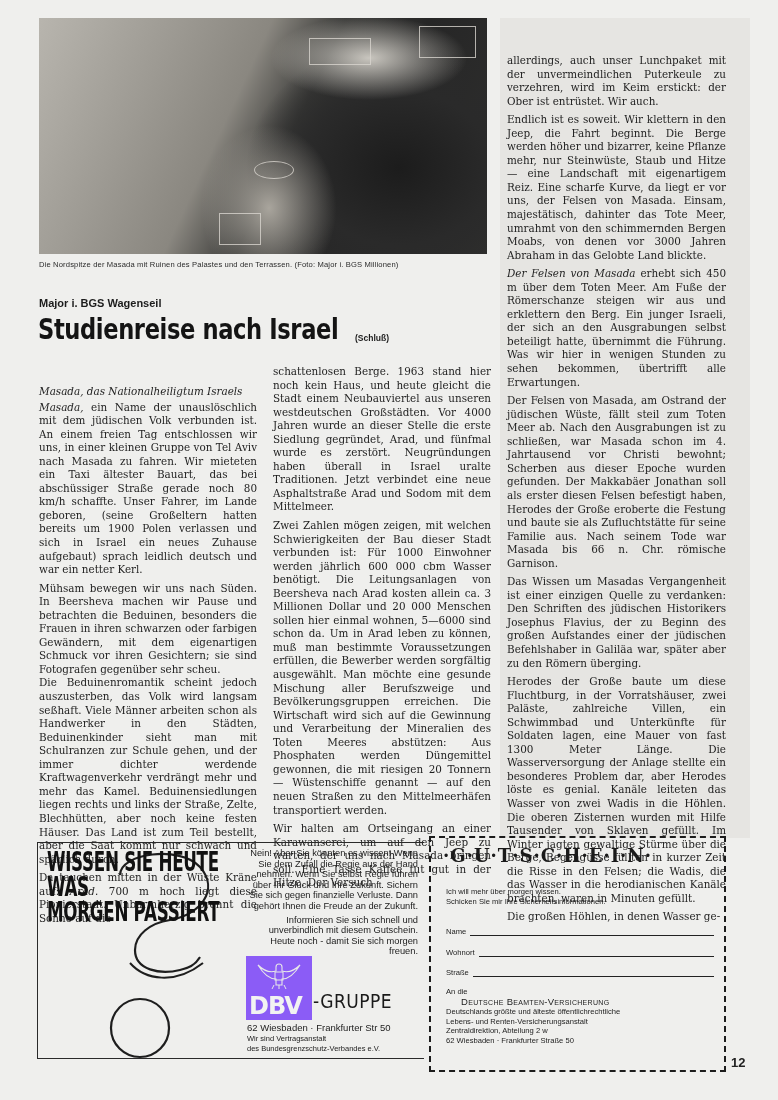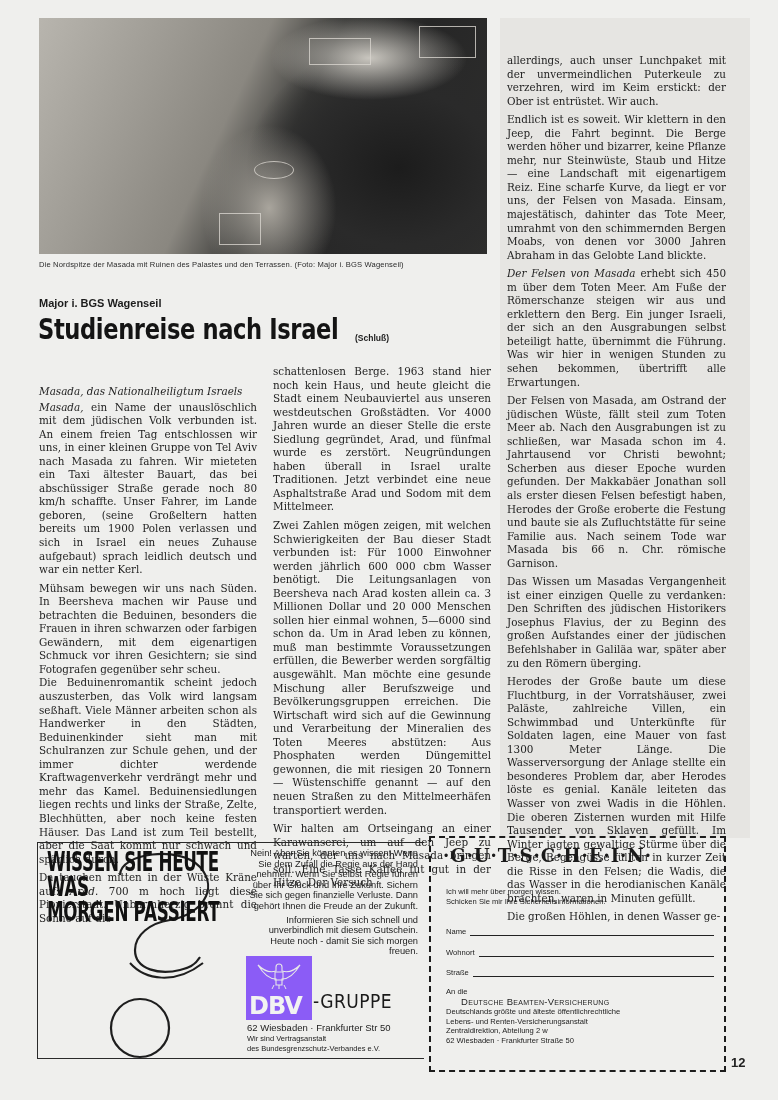--- a/index.html
+++ b/index.html
@@ -116,21 +116,21 @@
 <body>
 
 <div class="col3-bg"></div>
 
 <div class="photo" title="aerial photo of Masada northern tip with palace ruins and terraces">
   <div class="ruin" style="left:270px;top:20px;width:60px;height:25px;"></div>
   <div class="ruin" style="left:380px;top:8px;width:55px;height:30px;"></div>
   <div class="ruin" style="left:215px;top:143px;width:38px;height:16px;border-radius:50%;"></div>
   <div class="ruin" style="left:180px;top:195px;width:40px;height:30px;"></div>
 </div>
-<div class="caption">Die Nordspitze der Masada mit Ruinen des Palastes und den Terrassen. (Foto: Major i. BGS Wagenseil)</div>
+<div class="caption">Die Nordspitze der Masada mit Ruinen des Palastes und den Terrassen. (Foto: Major i. BGS Millionen)</div>
 
 <div class="author">Major i. BGS Wagenseil</div>
 <div class="title">Studienreise nach Israel</div>
 <div class="title-suffix">(Schluß)</div>
 
 <div class="col col1">
   <p class="subhead">Masada, das Nationalheiligtum Israels</p>
   <p><em>Masada,</em><span> ein Name der unauslöschlich mit dem jüdischen Volk verbunden ist. An einem freien Tag entschlossen wir uns, in einer kleinen Gruppe von Tel Aviv nach Masada zu fahren. Wir mieteten ein Taxi ältester Bauart, das bei abschüssiger Straße gerade noch 80 km/h schaffte. Unser Fahrer, im Lande geboren, (seine Großeltern hatten bereits um 1900 Polen verlassen und sich in Israel ein neues Zuhause aufgebaut) sprach leidlich deutsch und war ein netter Kerl.</span></p>
   <p class="tight">Mühsam bewegen wir uns nach Süden. In Beersheva machen wir Pause und betrachten die Beduinen, besonders die Frauen in ihren schwarzen oder farbigen Gewändern, mit dem eigenartigen Schmuck vor ihren Gesichtern; sie sind Fotografen gegenüber sehr scheu.</p>
   <p>Die Beduinenromantik scheint jedoch auszusterben, das Volk wird langsam seßhaft. Viele Männer arbeiten schon als Handwerker in den Städten, Beduinenkinder sieht man mit Schulranzen zur Schule gehen, und der immer dichter werdende Kraftwagenverkehr verdrängt mehr und mehr das Kamel. Beduinensiedlungen liegen rechts und links der Straße, Zelte, Blechhütten, aber noch keine festen Häuser. Das Land ist zum Teil bestellt, aber die Saat kommt nur schwach und spärlich durch.</p>

